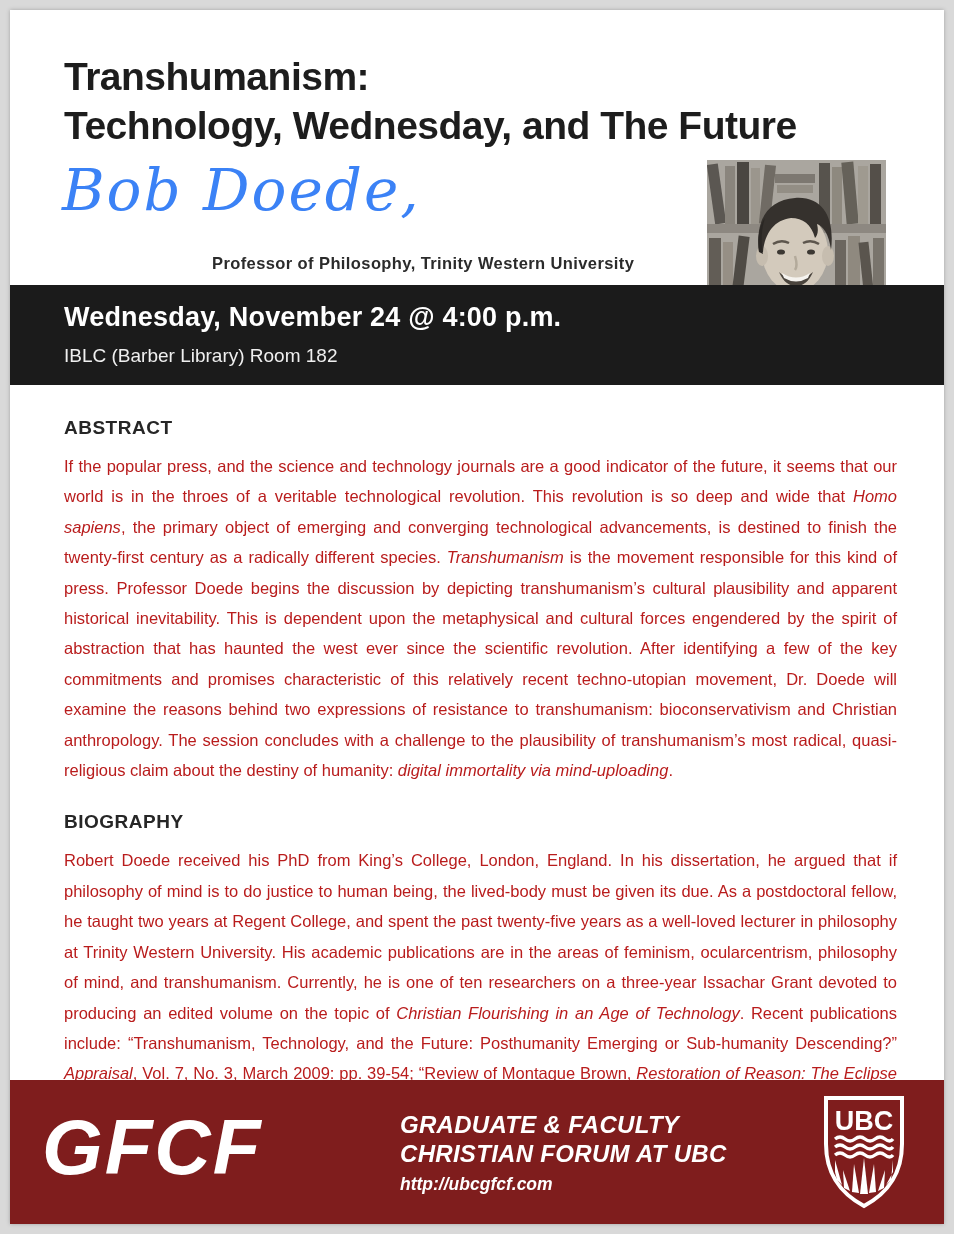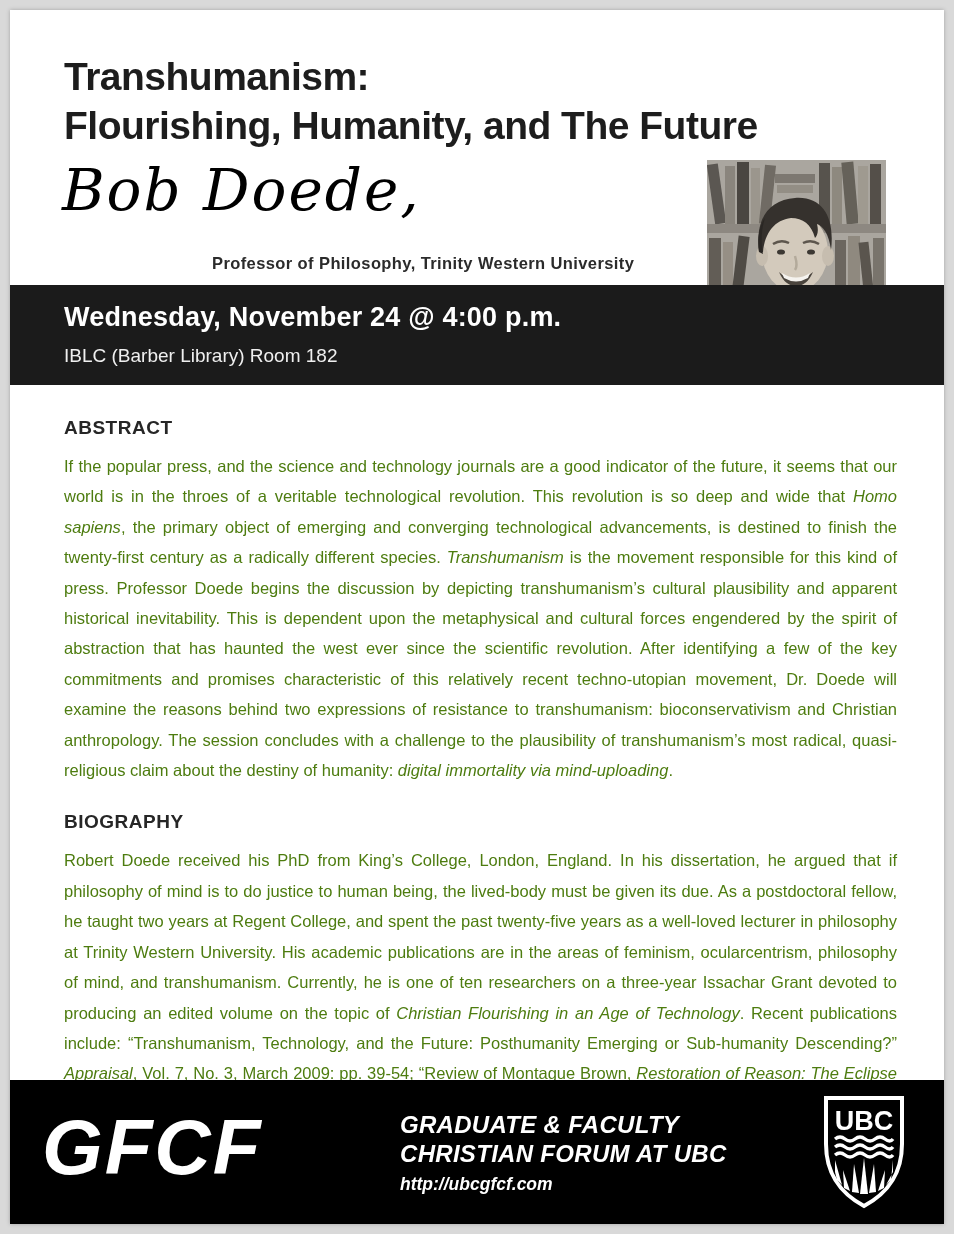--- a/index.html
+++ b/index.html
@@ -20,21 +20,21 @@
   
   .title {
     position: absolute; left: 54px; top: 42px;
     font-size: 39px; line-height: 49px; font-weight: bold;
     letter-spacing: -0.5px; color: #1d1d1d;
   }
   .signature {
     position: absolute; left: 52px; top: 146px;
     font-family: "DejaVu Serif", serif;
     font-style: italic; font-weight: normal;
-    font-size: 58px; color: #000000; letter-spacing: 2px;
+    font-size: 58px; color: #3b82f6; letter-spacing: 2px;
   }
   .prof-title {
     position: absolute; left: 202px; top: 244px;
     font-size: 16.5px; font-weight: bold; color: #2b2b2b;
     letter-spacing: 0.4px;
   }
 
   
   .datebar {
     position: absolute; left: 0; top: 275px;
@@ -60,31 +60,31 @@
   
   .content {
     position: absolute; left: 0; top: 375px; width: 934px;
     padding: 32px 47px 0 54px;
   }
   .content h2 {
     font-size: 19px; font-weight: bold; color: #262626;
     letter-spacing: 0.5px; margin-bottom: 12px;
   }
   .content p {
-    font-size: 16.5px; line-height: 30.4px; color: #4d7c0f;
+    font-size: 16.5px; line-height: 30.4px; color: #b91c1c;
     text-align: justify; margin-bottom: 26px;
   }
   .content p .it { font-style: italic; }
   .content h2.second { margin-top: 24px; }
 
   
   .footer {
     position: absolute; left: 0; top: 1070px;
     width: 934px; height: 144px;
-    background: #000000; color: #fff;
+    background: #7f1d1d; color: #fff;
   }
   .gfcf {
     position: absolute; left: 32px; top: 22px;
     font-size: 78px; font-weight: bold; font-style: italic;
     letter-spacing: 2px; color: #ffffff;
   }
   .orgblock {
     position: absolute; left: 390px; top: 30px;
     font-weight: bold; font-style: italic; color: #ffffff;
   }
@@ -93,21 +93,21 @@
   .ubc-logo { position: absolute; left: 808px; top: 12px; }
 </style>
 </head>
 <body>
 
 <div class="canvas">
   <div class="sheet">
 
     <h1 class="title">
       <div>Transhumanism:</div>
-      <div>Flourishing, Humanity, and The Future</div>
+      <div>Technology, Wednesday, and The Future</div>
     </h1>
 
     <div class="signature">Bob Doede,</div>
     <div class="prof-title">Professor of Philosophy, Trinity Western University</div>
 
     <div class="photo">
       <svg width="179" height="205" viewBox="0 0 179 205" xmlns="http://www.w3.org/2000/svg">
         <rect x="0" y="0" width="179" height="205" fill="#aaa69f"></rect>
 
         <g fill="#6e6a64">

